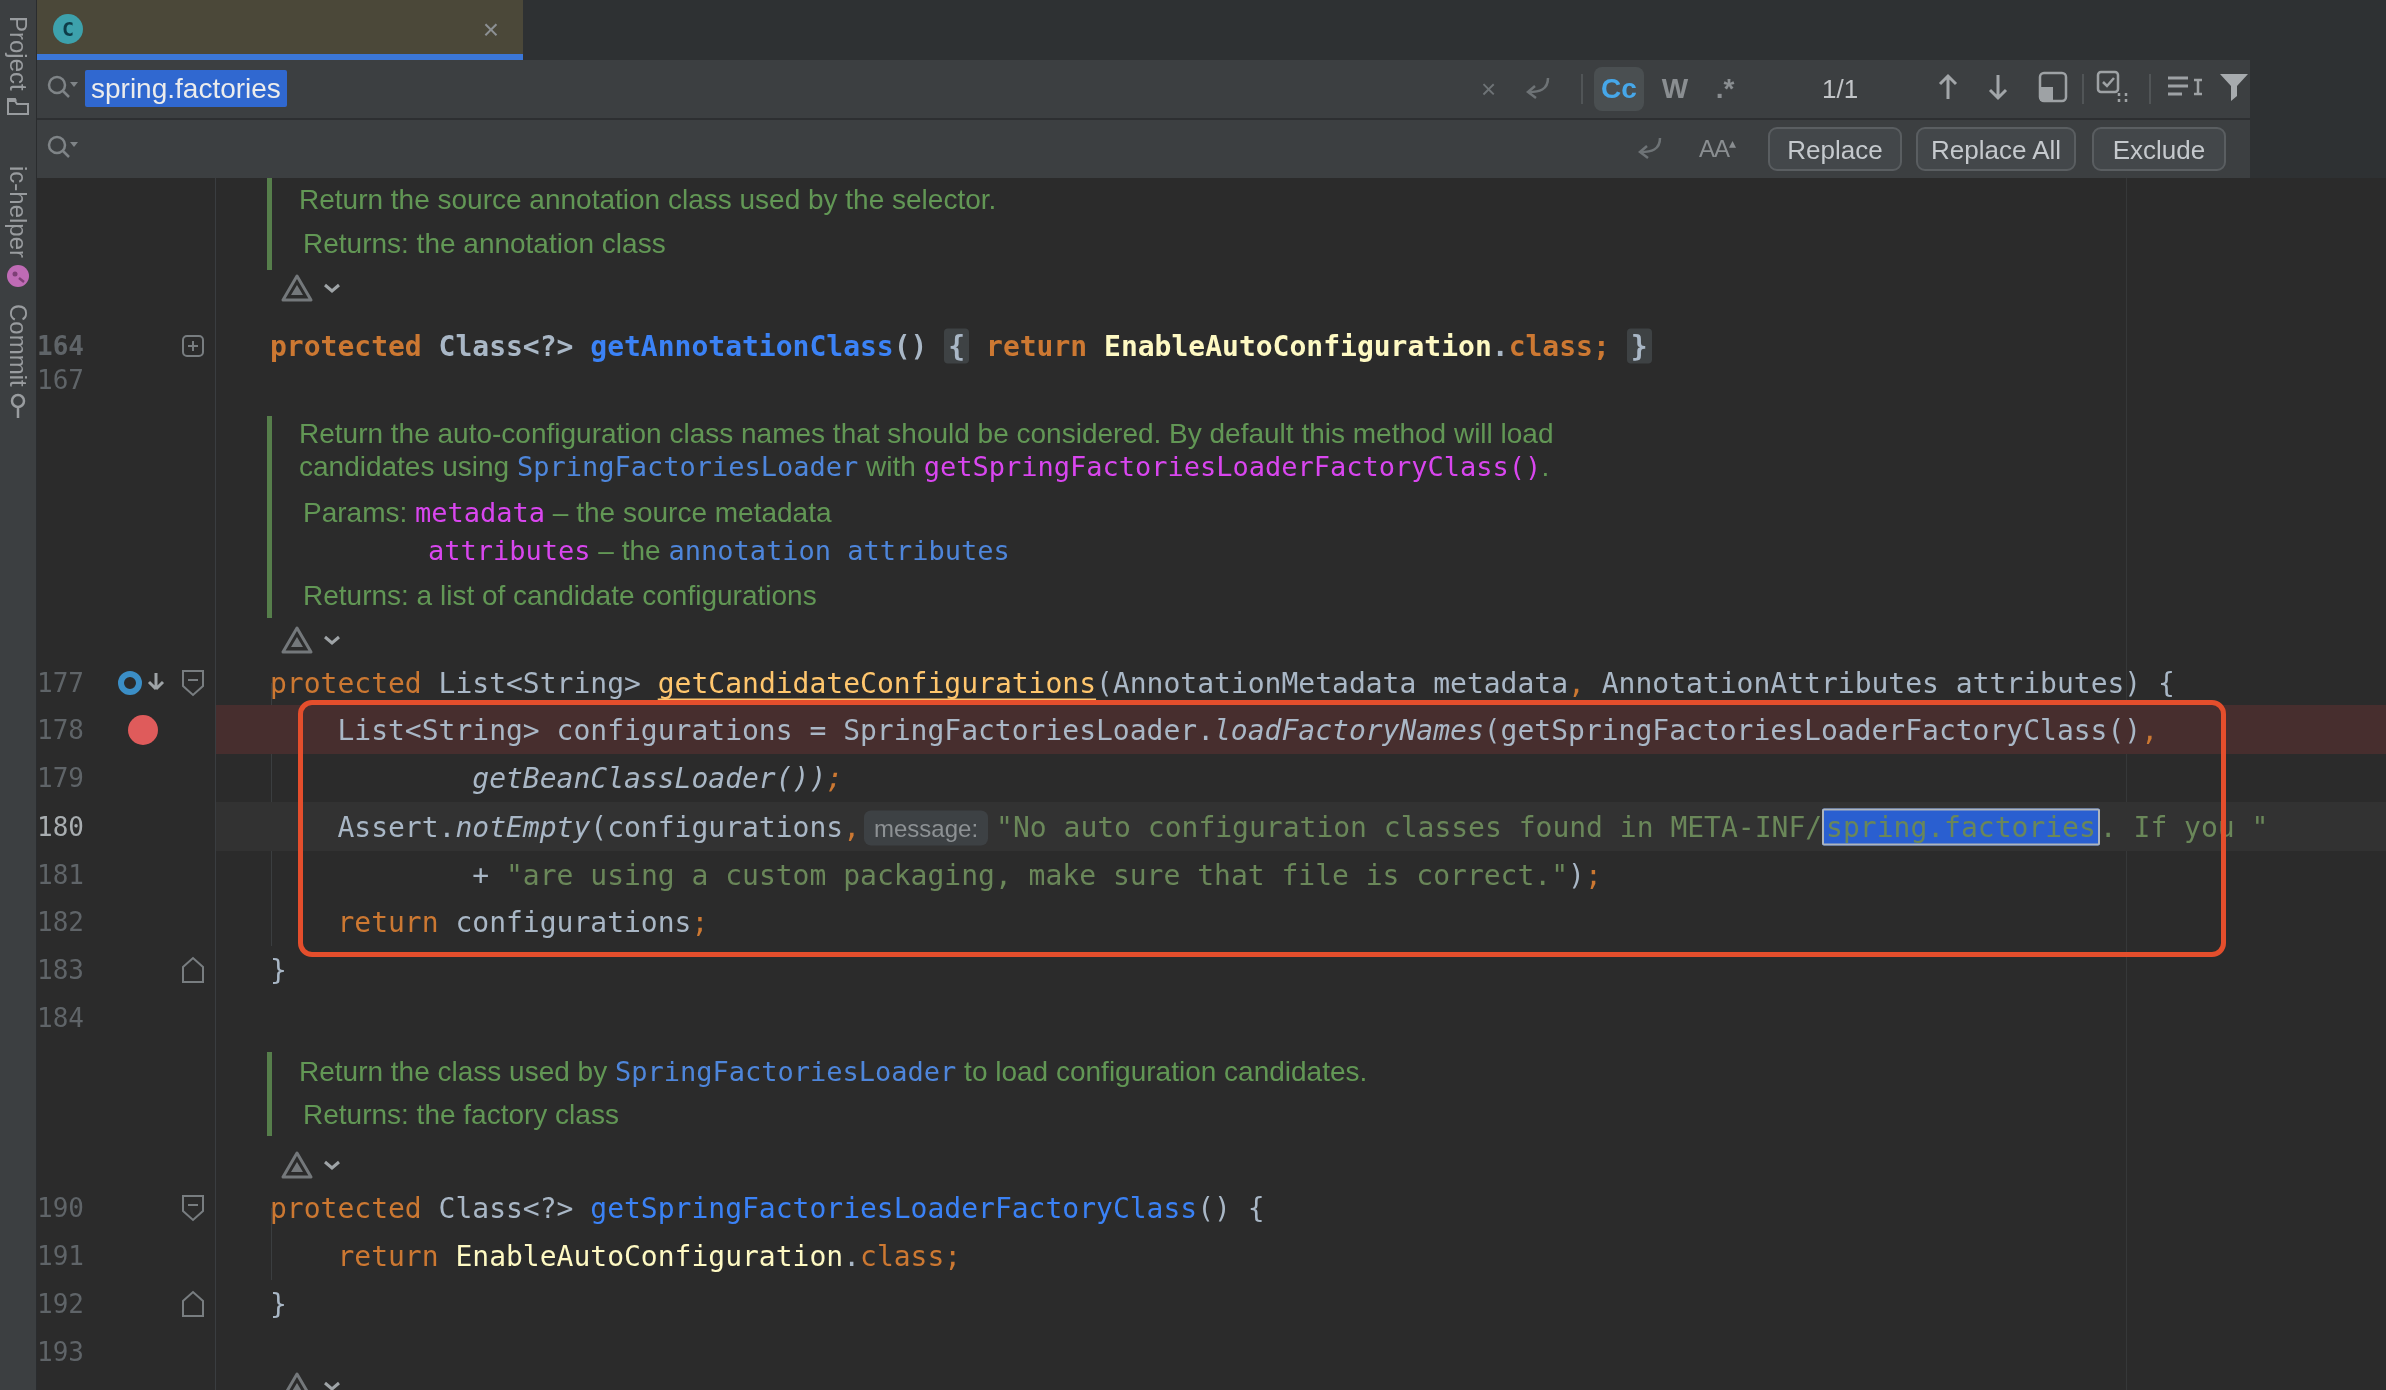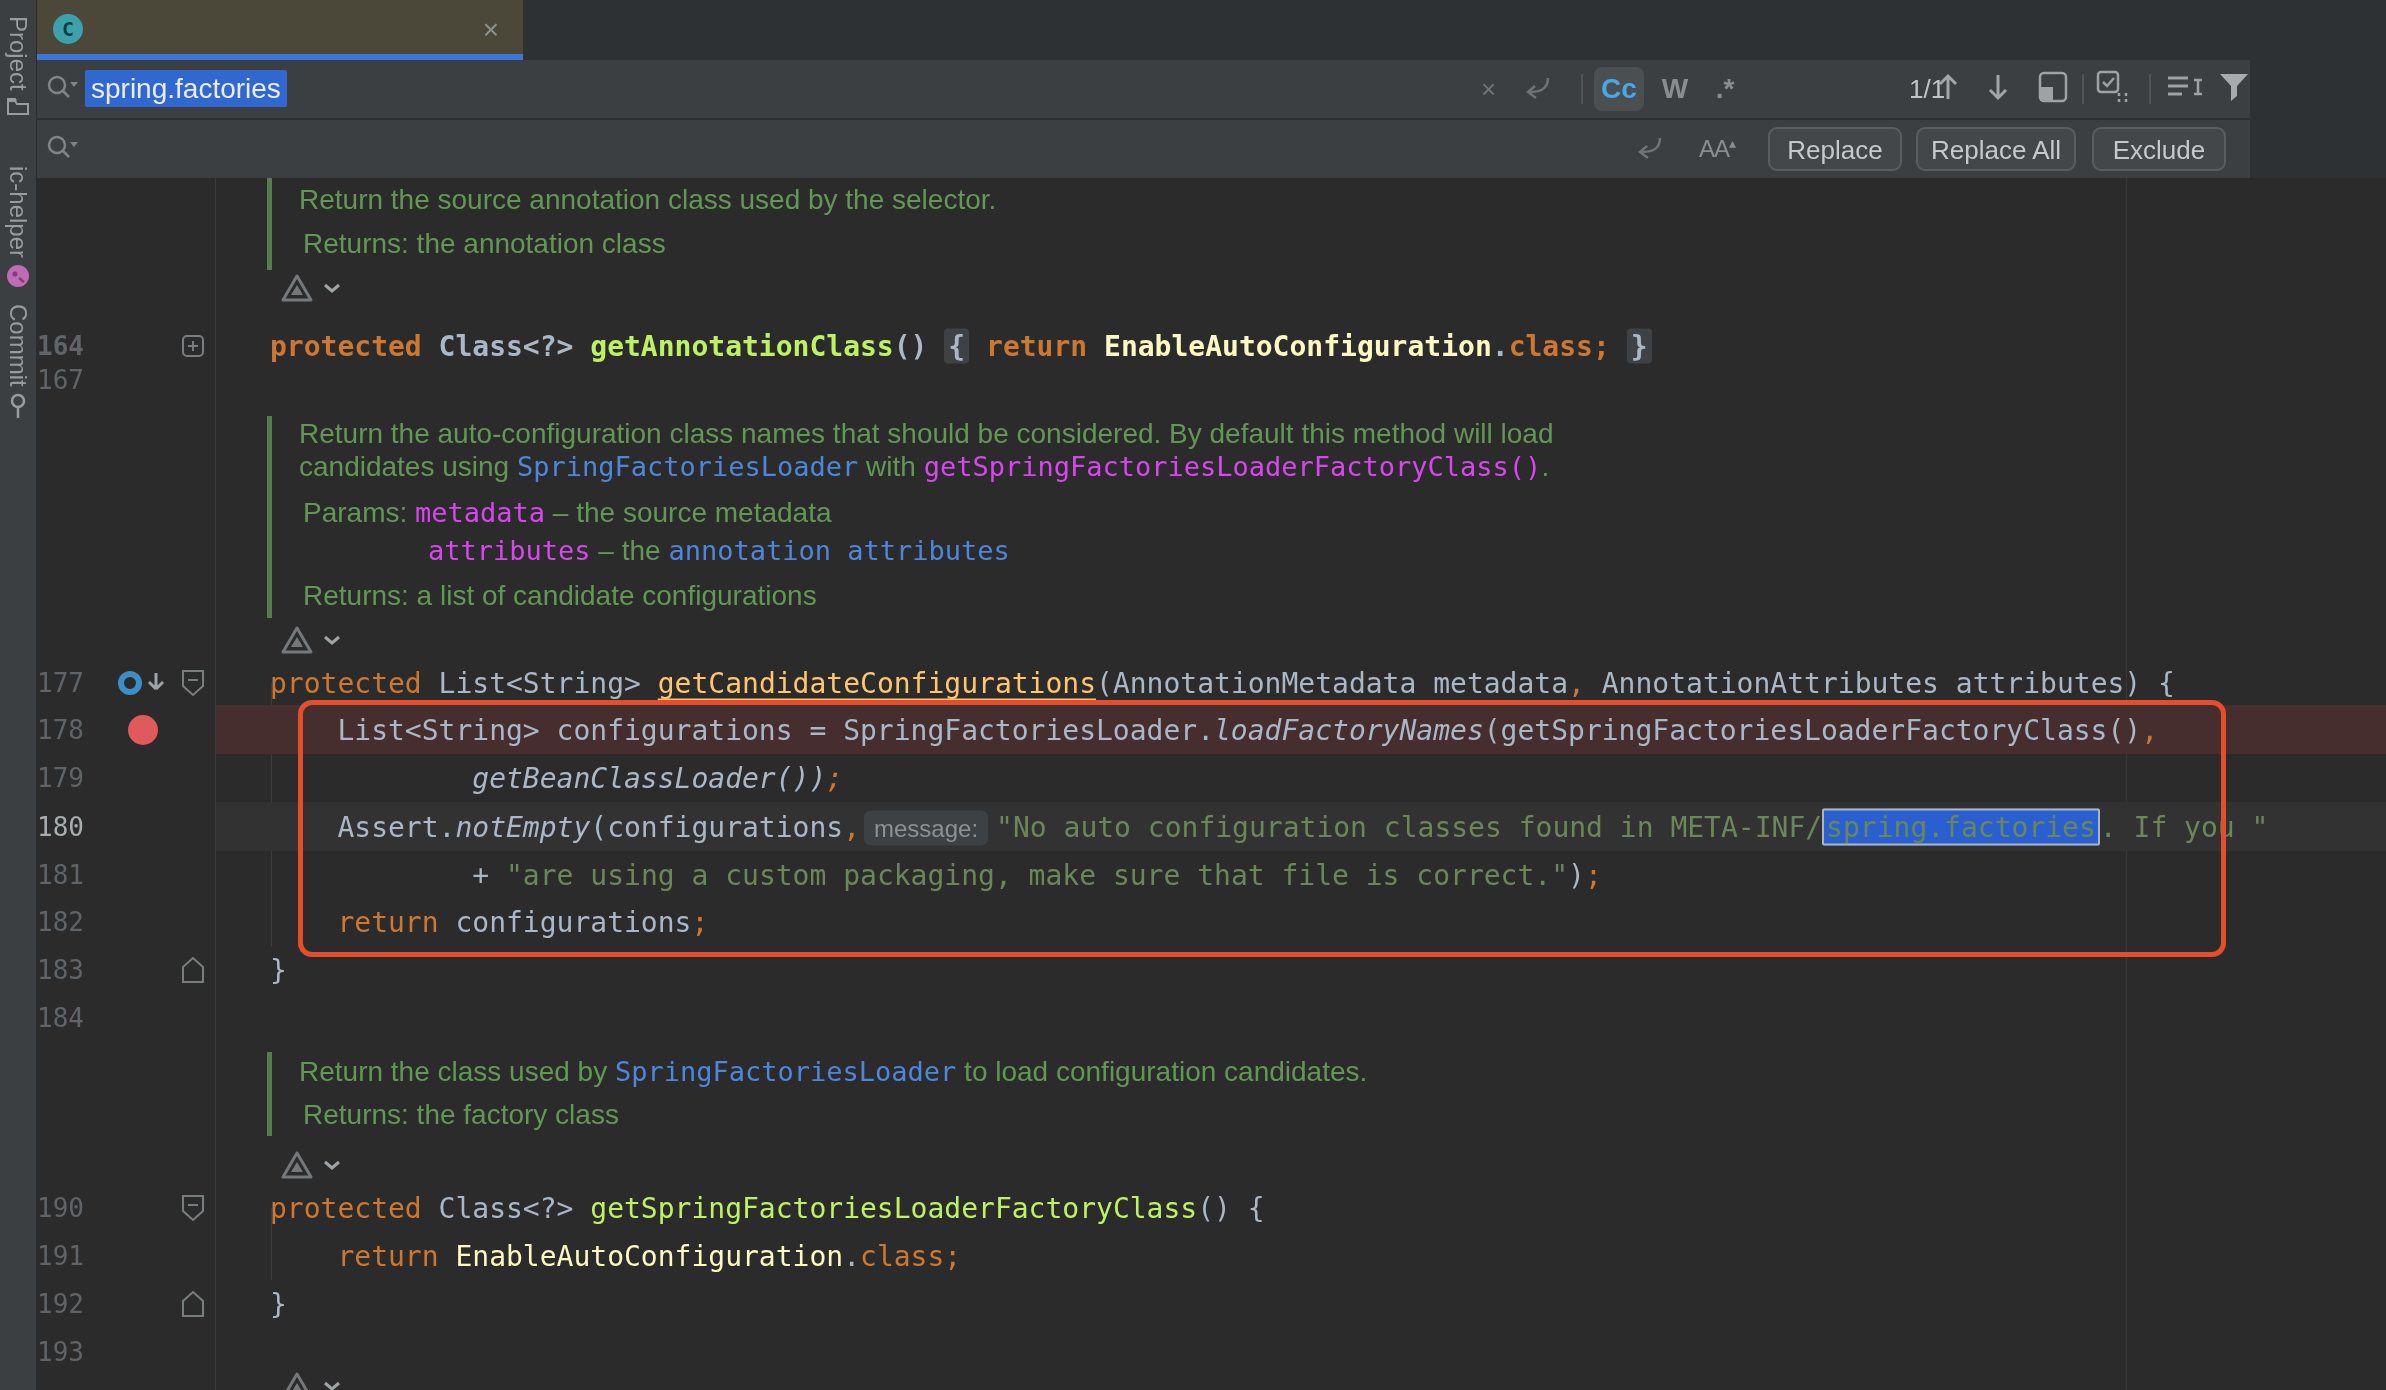--- a/index.html
+++ b/index.html
@@ -44,21 +44,21 @@
   .row{position:absolute;left:0;width:100%;}
   .rowbg{position:absolute;left:216px;right:0;top:0;bottom:0;}
   .bg-break{background:#472E2E;}
   .bg-cur{background:#323232;}
   .lnum{position:absolute;left:0;width:84px;text-align:right;font-family:"DejaVu Sans Mono",monospace;
         font-size:26px;color:#5F6468;top:50%;transform:translateY(-50%);}
   .lnum.cur{color:#A8ADB0;}
   .content{position:absolute;top:50%;transform:translateY(-50%);white-space:pre;}
   .code{font-family:"DejaVu Sans Mono",monospace;font-size:28px;}
   .doc{font-size:28px;}
-  .seg-kw{color:#CC7832;}.seg-pl{color:#A9B7C6;}.seg-m{color:#bef264;}
+  .seg-kw{color:#CC7832;}.seg-pl{color:#A9B7C6;}.seg-m{color:#3b82f6;}
   .seg-mu{color:#FFC66D;text-decoration:underline;text-underline-offset:6px;}
   .seg-cl{color:#fef9c3;}.seg-it{color:#A9B7C6;font-style:italic;}.seg-str{color:#6A8759;}
   .seg-bchip{background:#3E4244;border-radius:4px;padding:1px 4px;color:#A9B7C6;}
   .seg-hl{background:#2A5FD0;border:2px solid #AEB5BD;border-radius:2px;padding:0 2px;color:#6A8759;}
   .seg-chip{font-family:"Liberation Sans",sans-serif;font-size:24px;color:#8D9194;background:#3D4144;
             border-radius:7px;padding:4px 10px;margin:0 8px 0 4px;}
   .seg-dg{color:#629755;}
   .seg-dc{font-family:"DejaVu Sans Mono",monospace;font-size:27px;color:#d946ef;}
   .seg-dl{font-family:"DejaVu Sans Mono",monospace;font-size:27px;color:#4E86DB;cursor:pointer;}
   .gut{position:absolute;top:50%;transform:translateY(-50%);}
@@ -90,21 +90,21 @@
       <span class="vc dimico" style="left:1444px">×</span>
       <span class="vc" style="left:1486px">
         <svg width="30" height="28" fill="none" stroke="#6E7376" stroke-width="2.5">
             <path d="M25 5 C25 17 16 19 6 19"></path>
             <path d="M12 13 L5 19 L13 25"></path>
           </svg></span>
       <span class="vc vdiv" style="left:1544px"></span>
       <span class="vc toggle on" style="left:1557px">Cc</span>
       <span class="vc toggle" style="left:1613px">W</span>
       <span class="vc toggle" style="left:1663px">.*</span>
-      <span class="vc counter" style="left:1872px">1/1</span>
+      <span class="vc counter" style="left:1785px">1/1</span>
       <span class="vc" style="left:1898px">
         <svg width="26" height="32" fill="none" stroke="#A2A6A9" stroke-width="3">
             <path d="M13 28 V6 M5 13 L13 5 L21 13"></path>
           </svg></span>
       <span class="vc" style="left:1948px">
         <svg width="26" height="32" fill="none" stroke="#A2A6A9" stroke-width="3">
             <path d="M13 4 V26 M5 19 L13 27 L21 19"></path>
           </svg></span>
       <span class="vc" style="left:2000px">
         <svg width="32" height="34">

